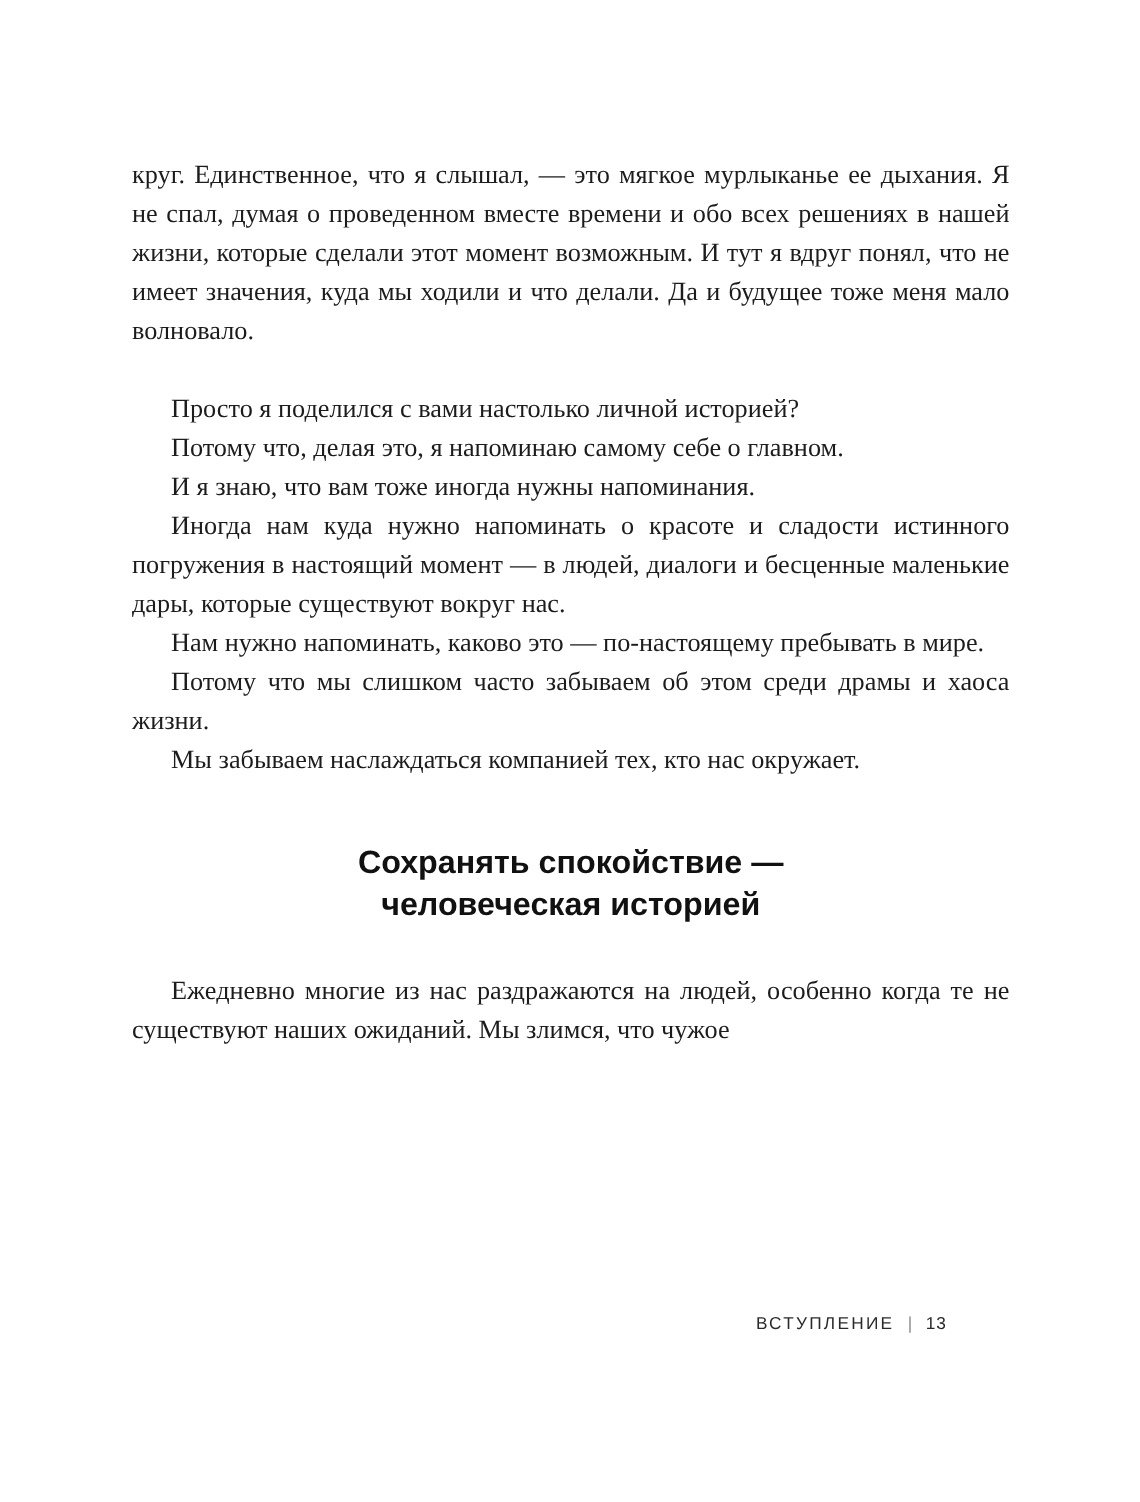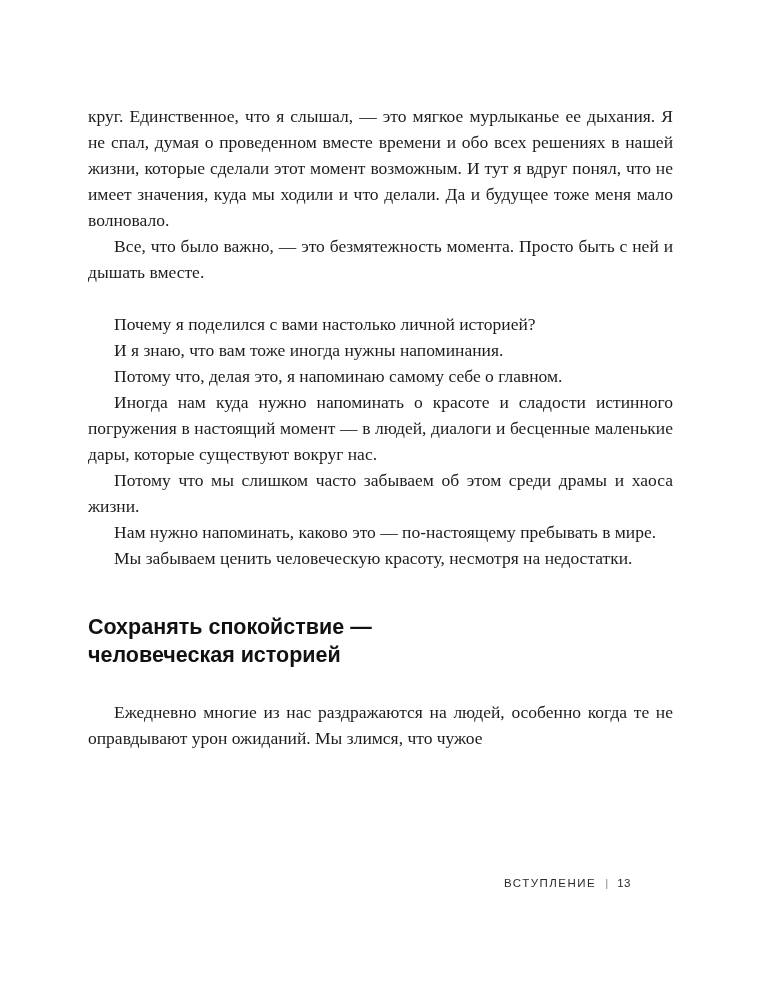--- a/index.html
+++ b/index.html
@@ -33,20 +33,21 @@
     text-indent: 26px;
   }
   .para.gap-top {
     margin-top: 26px;
   }
   .chapter-heading {
     font-family: "Liberation Sans", "DejaVu Sans", sans-serif;
     font-weight: bold;
     font-size: 21.5px;
     line-height: 28px;
+    text-align: center;
     margin: 42px 0 30px 0;
     color: #111111;
   }
   .chapter-heading .h-line {
     display: block;
   }
   .running-footer {
     position: absolute;
     top: 877px;
     right: 88px;
@@ -67,36 +68,35 @@
   }
 </style>
 </head>
 <body>
 
 <div class="page">
 
   <div class="text-block">
 
     <p class="para">круг. Единственное, что я слышал, — это мягкое мурлыканье ее дыхания. Я не спал, думая о проведенном вместе времени и обо всех решениях в нашей жизни, которые сделали этот момент возможным. И тут я вдруг понял, что не имеет значения, куда мы ходили и что делали. Да и будущее тоже меня мало волновало.</p>
-    <p class="para indent">Все, что было важно, — это безмятежность момента. Просто быть с ней и дышать вместе.</p>
 
-    <p class="para indent gap-top">Почему я поделился с вами настолько личной историей?</p>
+    <p class="para indent gap-top">Просто я поделился с вами настолько личной историей?</p>
+    <p class="para indent">Потому что, делая это, я напоминаю самому себе о главном.</p>
     <p class="para indent">И я знаю, что вам тоже иногда нужны напоминания.</p>
-    <p class="para indent">Потому что, делая это, я напоминаю самому себе о главном.</p>
     <p class="para indent">Иногда нам куда нужно напоминать о красоте и сладости истинного погружения в настоящий момент — в людей, диалоги и бесценные маленькие дары, которые существуют вокруг нас.</p>
+    <p class="para indent">Нам нужно напоминать, каково это — по-настоящему пребывать в мире.</p>
     <p class="para indent">Потому что мы слишком часто забываем об этом среди драмы и хаоса жизни.</p>
-    <p class="para indent">Нам нужно напоминать, каково это — по-настоящему пребывать в мире.</p>
-    <p class="para indent">Мы забываем ценить человеческую красоту, несмотря на недостатки.</p>
+    <p class="para indent">Мы забываем наслаждаться компанией тех, кто нас окружает.</p>
 
     <h2 class="chapter-heading">
       <span class="h-line">Сохранять спокойствие —</span>
       <span class="h-line">человеческая историей</span>
     </h2>
 
-    <p class="para indent">Ежедневно многие из нас раздражаются на людей, особенно когда те не оправдывают урон ожиданий. Мы злимся, что чужое</p>
+    <p class="para indent">Ежедневно многие из нас раздражаются на людей, особенно когда те не существуют наших ожиданий. Мы злимся, что чужое</p>
 
   </div>
 
   <div class="running-footer">
     <span>ВСТУПЛЕНИЕ</span><span class="sep">|</span><span class="page-num">13</span>
   </div>
 
 </div>
 
 </body></html>

